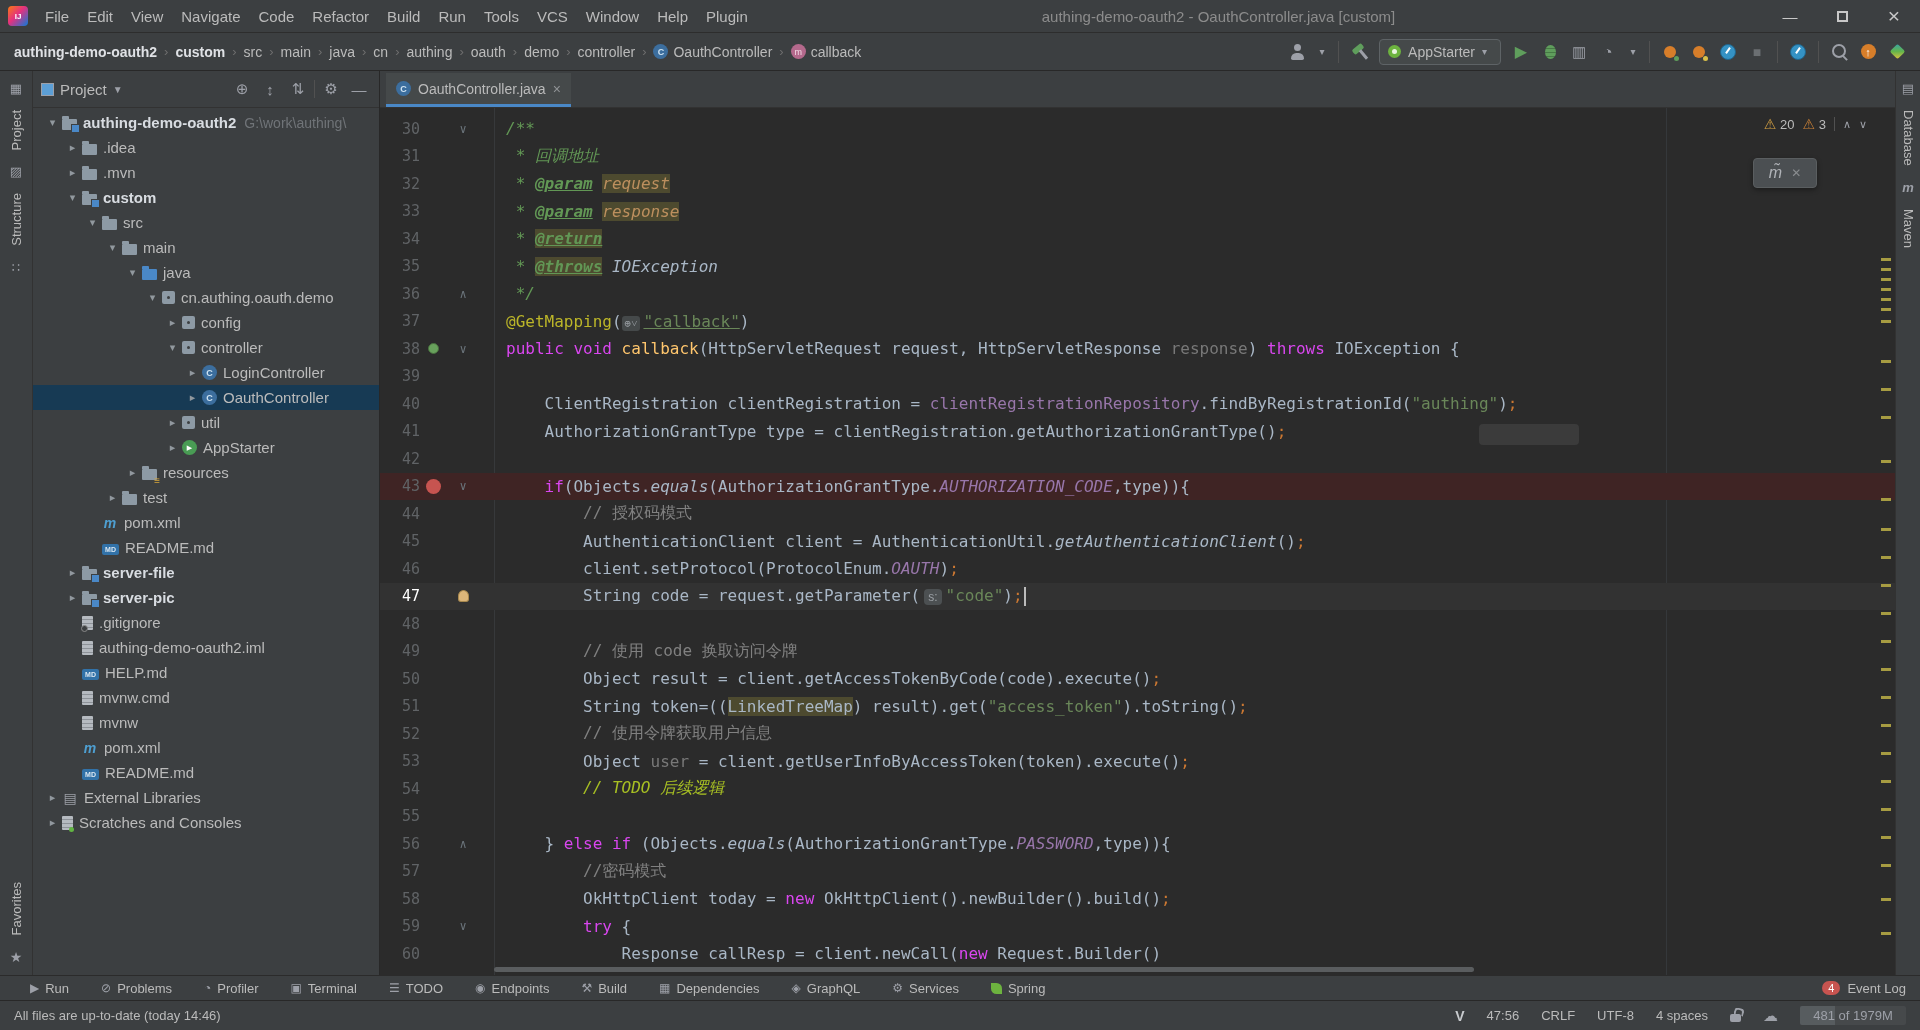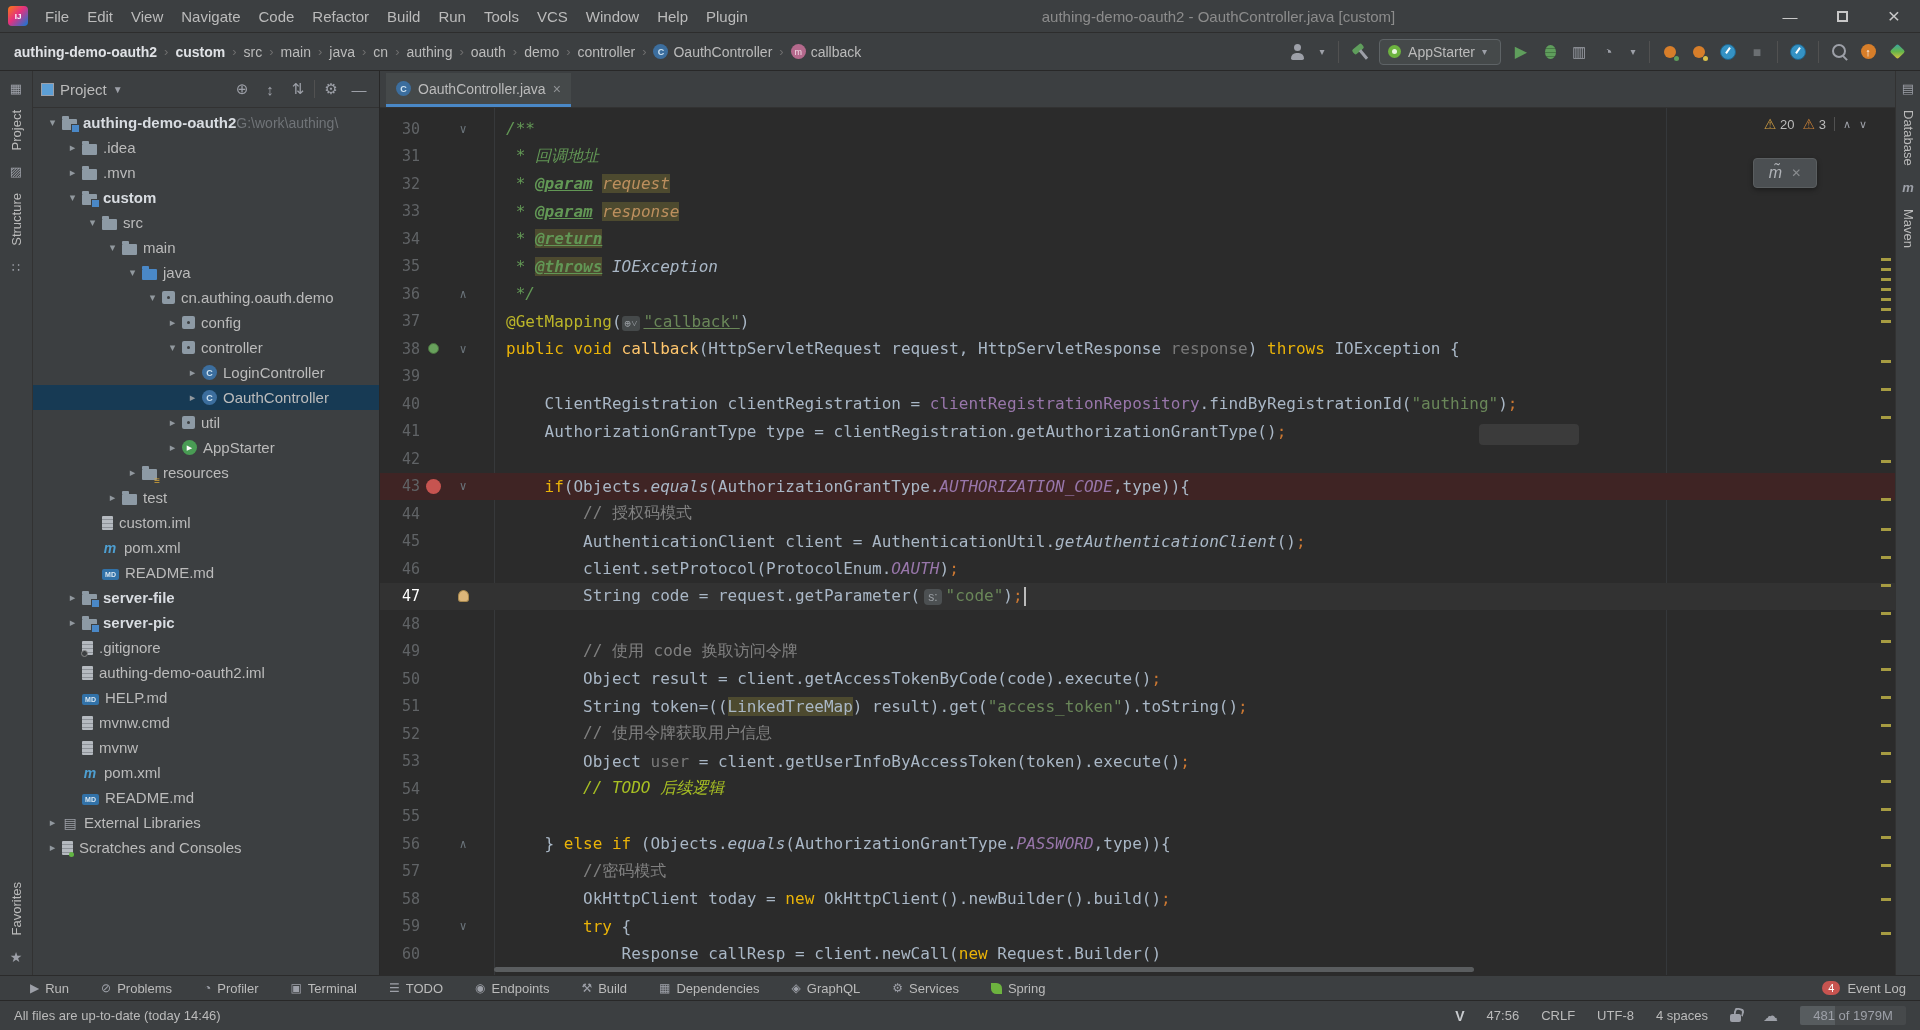--- a/index.html
+++ b/index.html
@@ -106,21 +106,21 @@
   .ph-actions span { width:24px; text-align:center; color:#9da0a8; font-size:15px; }
   .ph-sep { width:1px !important; height:18px; background:#515151; }
 
   .tree { flex:1; overflow:hidden; padding-top:2px; }
   .trow { height:25px; display:flex; align-items:center; white-space:nowrap; font-size:15px;
           color:#bbbbbb; }
   .trow.sel { background:#173a54; }
   .trow.bold .tlabel { font-weight:bold; color:#d8dce1; }
   .tarrow { width:19px; flex:none; text-align:center; color:#91989e; font-size:11px; }
   .tlabel { margin-left:6px; }
-  .textra { margin-left:0; color:#707478; font-size:14px; }
+  .textra { margin-left:8px; color:#707478; font-size:14px; }
 
   .ti { width:16px; height:16px; display:inline-flex; align-items:center; justify-content:center;
         font-size:9px; flex:none; position:relative; }
   .ti-folder { width:15px; height:11px; background:#8d9aa5; border-radius:1px; margin-top:3px; }
   .ti-folder::before { content:""; position:absolute; top:-3px; left:0; width:7px; height:3px;
                        background:#8d9aa5; border-radius:1px 1px 0 0; }
   .ti-mod::after { content:""; position:absolute; right:-3px; bottom:-3px; width:7px; height:7px;
                    background:#4a88c7; border:1px solid #3c3f41; }
   .ti-src { background:#4a88c7; } .ti-src::before { background:#4a88c7; }
   .ti-res::after { content:"≡"; position:absolute; right:-3px; bottom:-6px; color:#d6a53c;
@@ -162,21 +162,21 @@
   .gic { width:26px; flex:none; display:flex; align-items:center; justify-content:center; }
   .gfold { width:34px; flex:none; display:flex; align-items:center; justify-content:center;
            color:#6a737a; font-size:12px; }
   .g-bp { width:15px; height:15px; border-radius:50%; background:#c75450; }
   .g-bean { width:11px; height:11px; border-radius:50%; background:#68a15c; border:1px solid #49703f; }
   .g-bulb { width:11px; height:12px; border-radius:50% 50% 3px 3px; background:#dcb67a;
             border:1px solid #a8894f; }
   .code { white-space:pre; font-size:16px; padding-left:26px; color:#a9b7c6; }
 
   .tk-d   { color:#a9b7c6; }
-  .tk-k   { color:#eab308; }
+  .tk-k   { color:#d946ef; }
   .tk-s   { color:#6a8759; }
   .tk-su  { color:#6a8759; text-decoration:underline; }
   .tk-c   { color:#808080; }
   .tk-dc  { color:#629755; font-style:italic; }
   .tk-dt  { color:#629755; font-style:italic; font-weight:bold; text-decoration:underline; }
   .tk-dthl{ color:#629755; font-style:italic; font-weight:bold; text-decoration:underline;
             background:#4d4a2f; }
   .tk-hl  { color:#bc8f5e; font-style:italic; background:#4d4a2f; }
   .tk-hlc { color:#a9b7c6; background:#4d4a2f; }
   .tk-ann { color:#bbb529; }
@@ -452,25 +452,20 @@
           </div>
           <div class="trow" style="padding-left: 90px;">
             <span class="tarrow">▸</span>
             <span class="ti ti-folder ti-res"></span>
             <span class="tlabel">resources</span>
           </div>
           <div class="trow" style="padding-left: 70px;">
             <span class="tarrow">▸</span>
             <span class="ti ti-folder"></span>
             <span class="tlabel">test</span>
-          </div>
-          <div class="trow" style="padding-left: 50px;">
-            <span class="tarrow"></span>
-            <span class="ti ti-file"></span>
-            <span class="tlabel">custom.iml</span>
           </div>
           <div class="trow" style="padding-left: 50px;">
             <span class="tarrow"></span>
             <span class="ti ti-maven">m</span>
             <span class="tlabel">pom.xml</span>
           </div>
           <div class="trow" style="padding-left: 50px;">
             <span class="tarrow"></span>
             <span class="ti ti-md">MD</span>
             <span class="tlabel">README.md</span>

